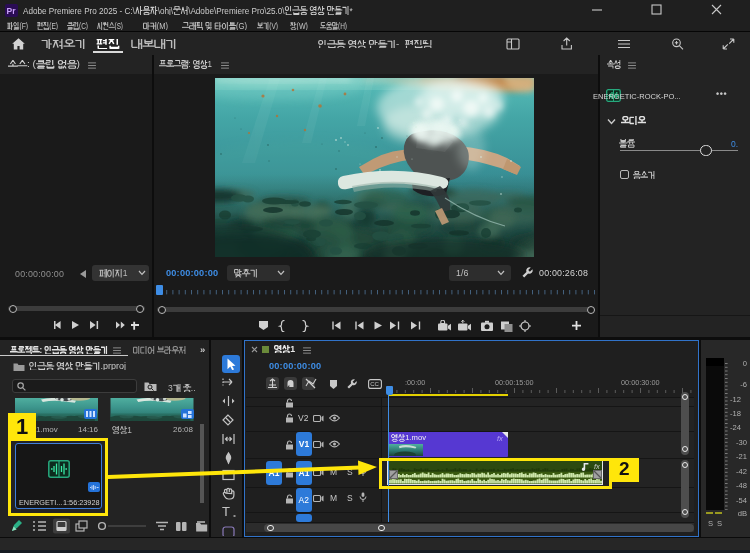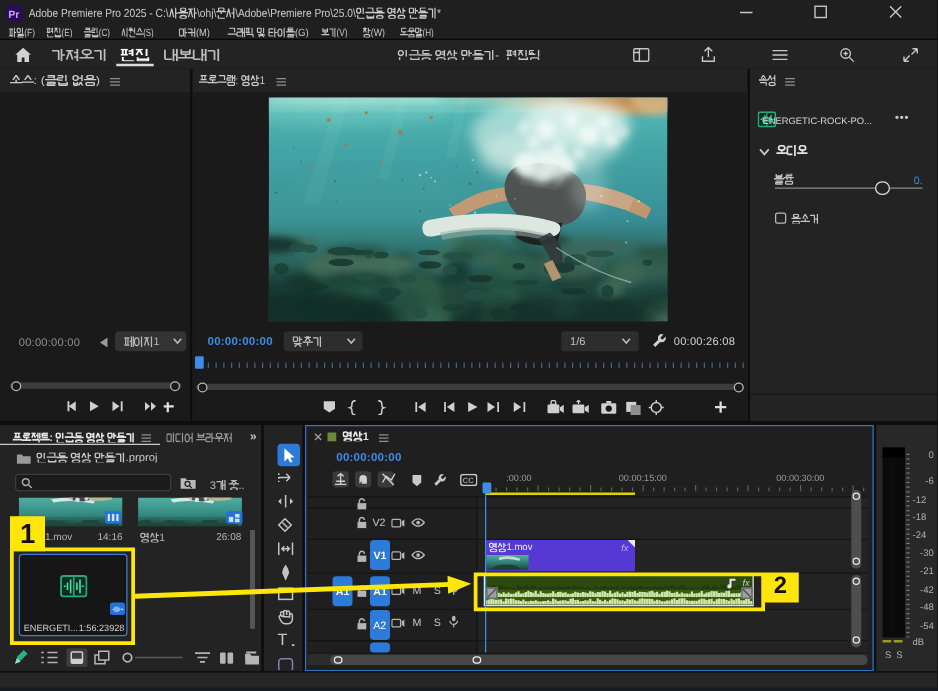--- a/index.html
+++ b/index.html
@@ -801,21 +801,21 @@
         <path d="M6 2V0M6 10v2M2 6H0M12 6h-2" stroke="#cfcfcf" stroke-width="1.1"></path>
       </g>
 <path d="M314 5.6h9M318.5 1.1v9" stroke="#e0e0e0" stroke-width="1.8"></path>
 </g>
   </svg>
 <svg class="ab" style="left:606px;top:89px" width="15" height="13" viewBox="0 0 15 13">
 <rect x="0.7" y="0.7" width="13.6" height="11.6" rx="1.5" fill="#0d2b1e" stroke="#27a87d" stroke-width="1.3"></rect>
 <path d="M7.5 1v11" stroke="#27a87d" stroke-width="1"></path>
 <path d="M2.4 6.5h1.2M4.4 4.5v4M6 3v7M9.2 4.5v4M10.8 3v7M12.8 6.5h-1.2" stroke="#37e0a0" stroke-width="1"></path>
 </svg>
-<span class="lt" style="left:610px;top:91.5px;font-size:7.5px;color:#d6d6d6">ENERGETIC-ROCK-PO...</span>
+<span class="lt" style="left:593px;top:91.5px;font-size:7.5px;color:#d6d6d6">ENERGETIC-ROCK-PO...</span>
 <span class="lt" style="left:716px;top:89px;font-size:9px;font-weight:bold;color:#c8c8c8;letter-spacing:0.6px">•••</span>
 <svg class="ab" style="left:607px;top:118px" width="9" height="7" viewBox="0 0 9 7">
     <path d="M1 1.5l3.5 4L8 1.5" stroke="#c8c8c8" stroke-width="1.4" fill="none"></path>
   </svg>
 <svg class="kt" style="left:621.0px;top:116.0px;width:25.00px;height:9.00px;color:#e2e2e2" viewBox="0 0 288.0 100" stroke-width="16" preserveAspectRatio="none">
     <use href="#uc624" x="0.0"></use>
     <use href="#ub514" x="96.0"></use>
     <use href="#uc624" x="192.0"></use>
   </svg>
 <svg class="kt" style="left:619.0px;top:139.0px;width:16.00px;height:8.50px;color:#c2c2c2" viewBox="0 0 192.0 100" stroke-width="12" preserveAspectRatio="none">
@@ -1337,14 +1337,14 @@
 <span class="lt" style="left:730px;top:359px;font-size:7.6px;color:#b0b0b0;width:17px;text-align:right">0</span>
 <span class="lt" style="left:730px;top:380px;font-size:7.6px;color:#b0b0b0;width:17px;text-align:right">-6</span>
 <span class="lt" style="left:730px;top:395px;font-size:7.6px;color:#b0b0b0;width:17px;text-align:left">-12</span>
 <span class="lt" style="left:730px;top:409px;font-size:7.6px;color:#b0b0b0;width:17px;">-18</span>
 <span class="lt" style="left:730px;top:423px;font-size:7.6px;color:#b0b0b0;width:17px;text-align:left">-24</span>
 <span class="lt" style="left:730px;top:438px;font-size:7.6px;color:#b0b0b0;width:17px;text-align:right">-30</span>
 <span class="lt" style="left:730px;top:452px;font-size:7.6px;color:#b0b0b0;width:17px;text-align:right">-21</span>
 <span class="lt" style="left:730px;top:467px;font-size:7.6px;color:#b0b0b0;width:17px;text-align:right">-42</span>
 <span class="lt" style="left:730px;top:481px;font-size:7.6px;color:#b0b0b0;width:17px;text-align:right">-48</span>
 <span class="lt" style="left:730px;top:496px;font-size:7.6px;color:#b0b0b0;width:17px;text-align:right">-54</span>
-<span class="lt" style="left:730px;top:509px;font-size:7.6px;color:#b0b0b0;width:17px;text-align:left">dB</span>
+<span class="lt" style="left:730px;top:509px;font-size:7.6px;color:#b0b0b0;width:17px;text-align:right">dB</span>
 <span class="lt" style="left:708px;top:519px;font-size:7.6px;color:#b0b0b0">S</span>
 <span class="lt" style="left:717px;top:519px;font-size:7.6px;color:#b0b0b0">S</span>
 </body></html>

